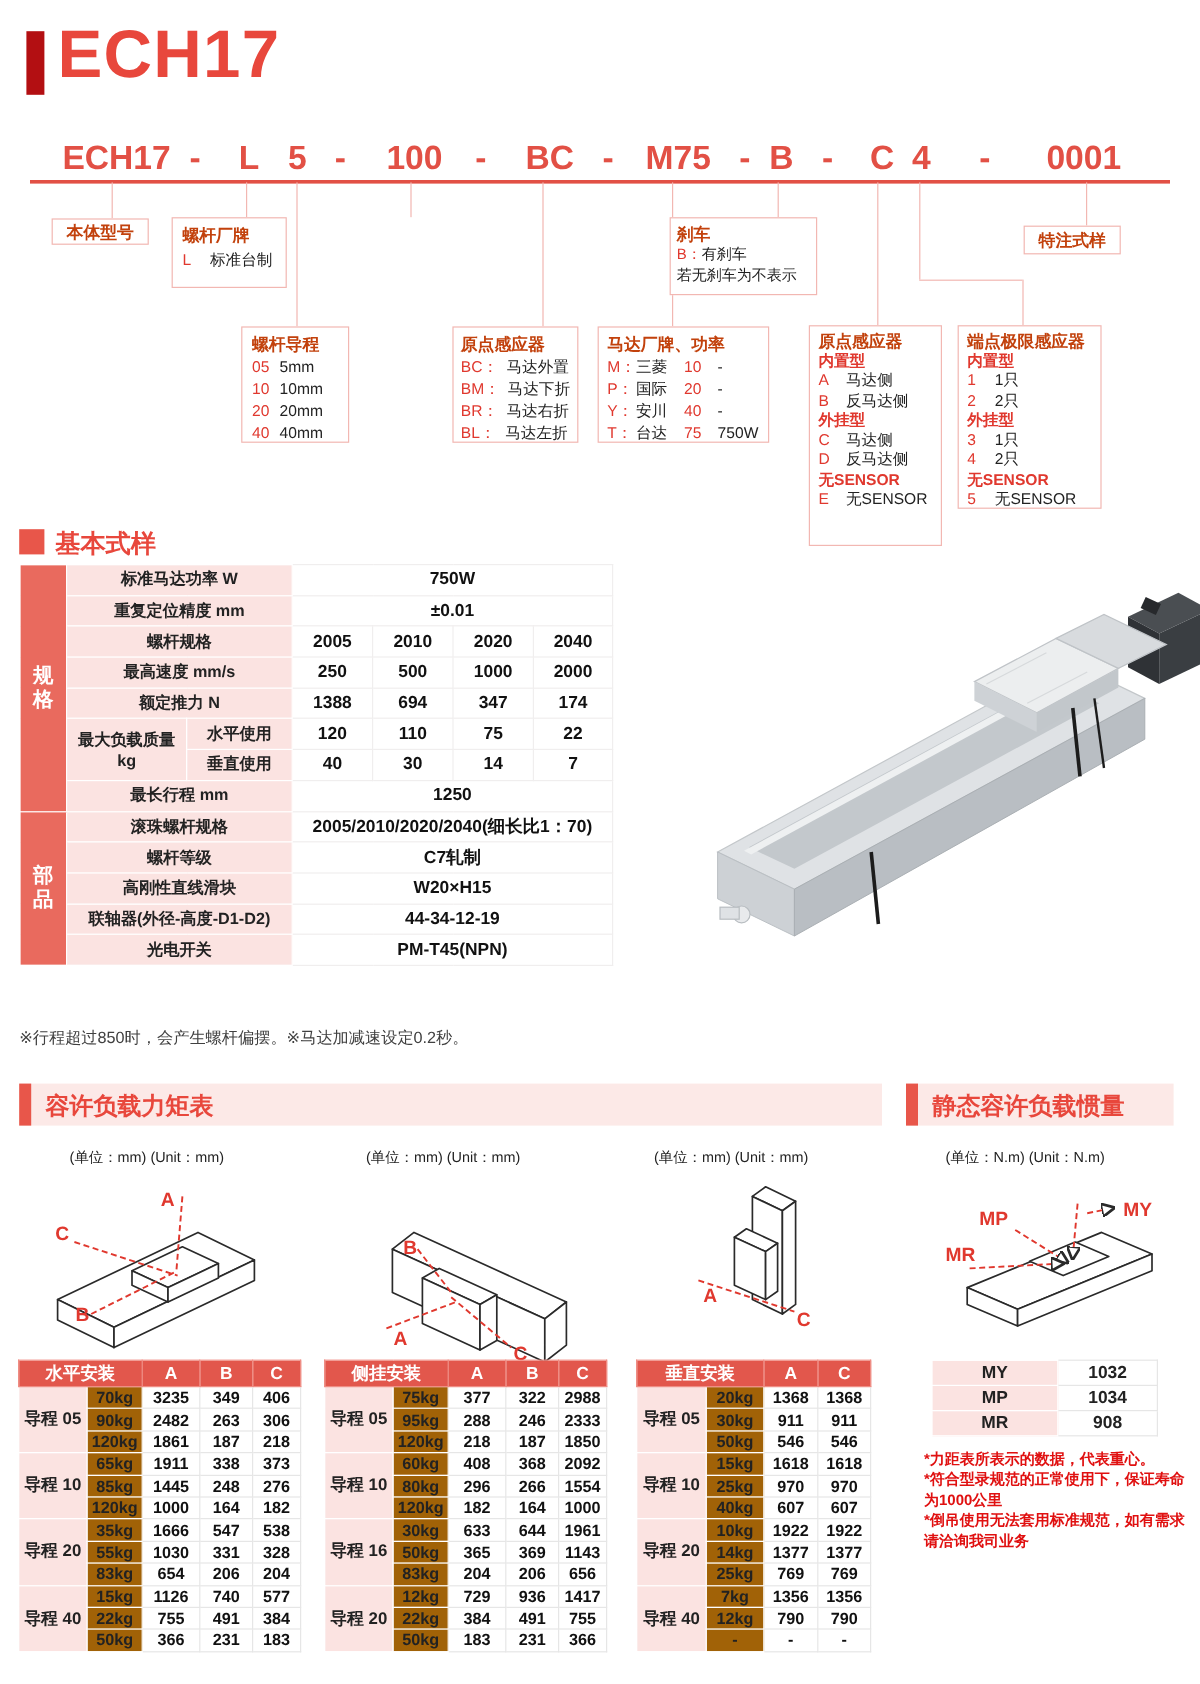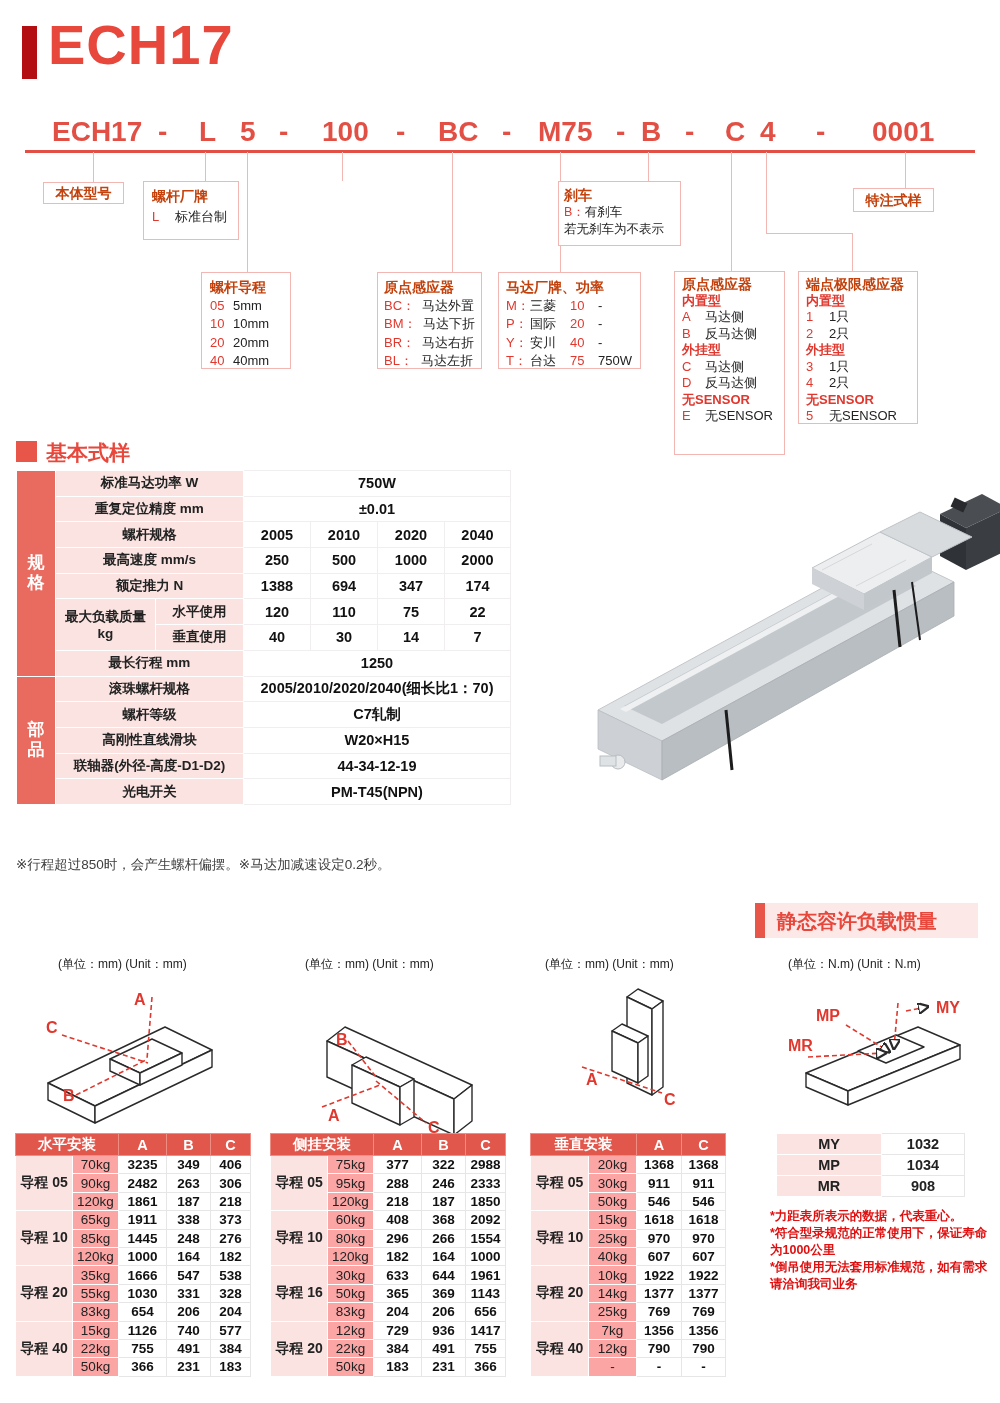--- a/index.html
+++ b/index.html
@@ -59,21 +59,21 @@
   .diag text{fill:#e0382e;font-weight:bold;font-size:16px;font-family:"Liberation Sans",sans-serif;}
 
   
   .mhost{position:absolute;}
   table.mt{border-collapse:collapse;table-layout:fixed;width:100%;}
   table.mt th{background:#e2574c;color:#fff;font-size:14.5px;font-weight:bold;height:21px;
               border:1px solid #ef8d84;padding:0;}
   table.mt td{height:18.4px;text-align:center;vertical-align:middle;font-size:13.5px;
               border:1px solid #e6e6e6;padding:0 1px;box-sizing:border-box;}
   table.mt td.mt-lead{background:#fbe3e1;font-weight:bold;font-size:14px;border-color:#fff;}
-  table.mt td.mt-kg{background:#fca5a5;font-weight:normal;border-color:#fff;}
+  table.mt td.mt-kg{background:#a16207;font-weight:bold;border-color:#fff;}
   table.mt td.mt-val{background:#fff;color:#111;font-weight:bold;}
 
   
   table.si{position:absolute;left:776px;top:1133px;width:188px;border-collapse:collapse;table-layout:fixed;}
   table.si td{height:18px;border:1px solid #e6e6e6;text-align:center;font-size:14.5px;font-weight:bold;}
   table.si td.k{background:#fbe3e1;border-color:#fff;}
   .fnotes{position:absolute;left:770px;top:1208px;width:228px;font-size:12.5px;font-weight:bold;
           color:#e01010;line-height:17px;}
   .fnotes div{margin-bottom:0px;}
 
@@ -381,20 +381,24 @@
     <polygon points="320,70 360,50 412,75 372,95" fill="#d8dbde" stroke="#bfc3c7" stroke-width="1"></polygon>
 
     <line x1="334" y1="128" x2="340" y2="185" stroke="#1c1c1c" stroke-width="3"></line>
     <line x1="352" y1="120" x2="360" y2="178" stroke="#1c1c1c" stroke-width="2"></line>
     <line x1="166" y1="248" x2="172" y2="308" stroke="#1c1c1c" stroke-width="3"></line>
 
     <circle cx="58" cy="300" r="7" fill="#e8eaec" stroke="#b8bdc1"></circle>
     <rect x="40" y="294" width="16" height="10" fill="#dfe2e5" stroke="#b8bdc1"></rect>
   </svg>
 
+  <div class="banner" style="left:16px;top:903px;width:719px">
+    <div class="bar"></div>
+    <div class="txt">容许负载力矩表</div>
+  </div>
   <div class="banner" style="left:755px;top:903px;width:223px">
     <div class="bar"></div>
     <div class="txt">静态容许负载惯量</div>
   </div>
 
   <span class="unit-label" style="left:58px">(单位：mm) (Unit：mm)</span>
   <span class="unit-label" style="left:305px">(单位：mm) (Unit：mm)</span>
   <span class="unit-label" style="left:545px">(单位：mm) (Unit：mm)</span>
   <span class="unit-label" style="left:788px">(单位：N.m) (Unit：N.m)</span>
 

